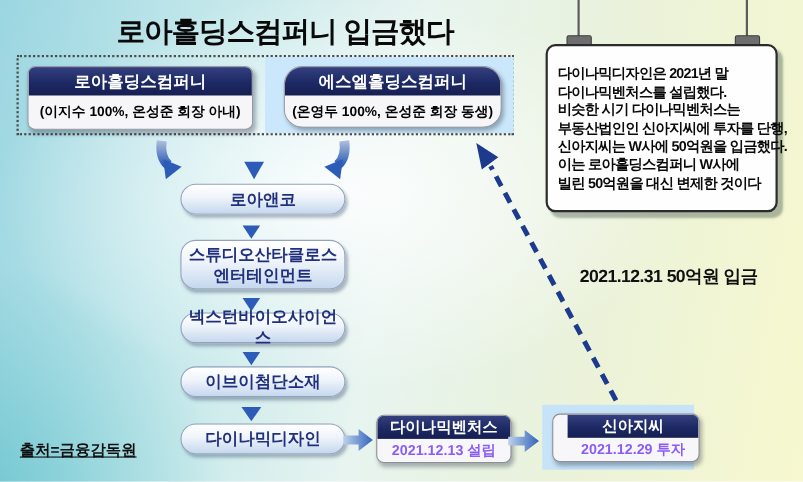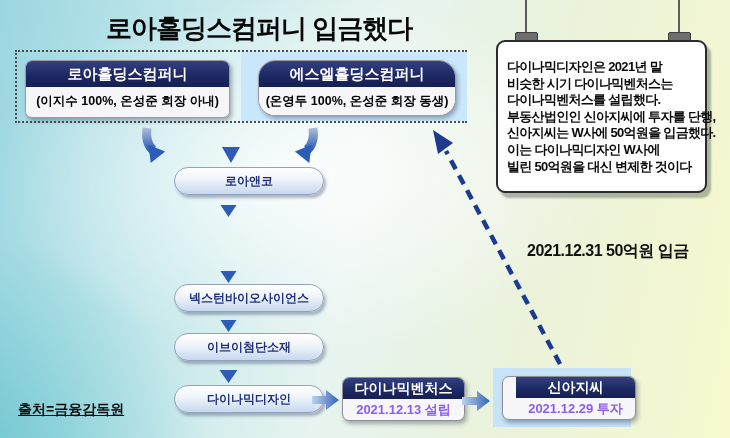--- a/index.html
+++ b/index.html
@@ -20,25 +20,25 @@
   
   .card{border-radius:7px;overflow:hidden;border:1px solid #9a9aa2;box-shadow:2px 3px 4px rgba(30,40,60,0.35);background:#f6f6f9;}
   .card .hd{background:linear-gradient(180deg,#35417f 0%,#1d2964 55%,#161f52 100%);color:#fff;font-weight:800;display:flex;align-items:center;justify-content:center;}
   .card .bd{color:#000;font-weight:800;display:flex;align-items:center;justify-content:center;background:#f6f6f9;}
   .card-l{left:25px;top:60px;width:203px;height:56px;}
   .card-r{left:258px;top:60px;width:196px;height:54px;border-radius:17px;}
   .card-l .hd,.card-r .hd{height:26px;font-size:15px;}
   .card-l .bd,.card-r .bd{height:28px;font-size:12.5px;}
   
   .pill{
-    left:174px;width:150px;border-radius:14px;box-sizing:border-box;
+    left:164px;width:150px;border-radius:14px;box-sizing:border-box;
     border:1px solid #94a2be;
     background:linear-gradient(180deg,#ffffff 0%,#f0f5fb 42%,#c6d8ee 100%);
     box-shadow:2px 3px 3px rgba(35,55,90,0.35), inset 0 1px 0 #ffffff;
-    color:#20307c;font-weight:800;font-size:12px;
+    color:#20307c;font-weight:800;font-size:15px;
     display:flex;align-items:center;justify-content:center;text-align:center;
     white-space:pre-line;line-height:19px;
   }
   
   .fcard{border-radius:7px;overflow:hidden;border:1px solid #8f8f98;box-shadow:2px 3px 4px rgba(30,40,60,0.35);background:#f7f7fa;}
   .fcard .hd{background:linear-gradient(180deg,#35417f 0%,#1d2964 55%,#161f52 100%);color:#fff;font-weight:800;font-size:14px;height:21px;display:flex;align-items:center;justify-content:center;}
   .fcard .bd{color:#8b5cf6;font-weight:800;font-size:13px;height:21px;display:flex;align-items:center;justify-content:center;}
   .hl-shinagc{left:493px;top:368px;width:138px;height:59px;background:#c6e3f8;}
   .card-dv{left:342px;top:377px;width:121px;height:42px;}
   .card-sg{left:502px;top:376px;width:119px;height:42px;padding-left:13px;}
@@ -74,20 +74,22 @@
     <div class="hd">로아홀딩스컴퍼니</div>
     <div class="bd">(이지수 100%, 온성준 회장 아내)</div>
   </div>
 
   <div class="abs card card-r">
     <div class="hd">에스엘홀딩스컴퍼니</div>
     <div class="bd">(온영두 100%, 온성준 회장 동생)</div>
   </div>
 
   <div class="abs pill" style="top:167px;height:28px;">로아앤코</div>
+  <div class="abs pill" style="top:218px;height:45px;">스튜디오산타클로스
+엔터테인먼트</div>
   <div class="abs pill" style="top:284px;height:28px;">넥스턴바이오사이언스</div>
   <div class="abs pill" style="top:333px;height:28px;">이브이첨단소재</div>
   <div class="abs pill" style="top:385px;height:28px;">다이나믹디자인</div>
 
   <div class="abs hl-shinagc"></div>
 
   <div class="abs fcard card-dv">
     <div class="hd">다이나믹벤처스</div>
     <div class="bd">2021.12.13 설립</div>
   </div>
@@ -99,25 +101,25 @@
 
   <div class="abs deposit">2021.12.31 50억원 입금</div>
   <div class="abs source">출처=금융감독원</div>
 
   <div class="abs wire wire-l"></div>
   <div class="abs wire wire-r"></div>
   <div class="abs clip clip-l"></div>
   <div class="abs clip clip-r"></div>
   <div class="abs note">
     <div class="ln">다이나믹디자인은 2021년 말</div>
+    <div class="ln">다이나믹벤처스를 설립했다.</div>
     <div class="ln">비슷한 시기 다이나믹벤처스는</div>
-    <div class="ln">다이나믹벤처스를 설립했다.</div>
     <div class="ln">부동산법인인 신아지씨에 투자를 단행,</div>
     <div class="ln">신아지씨는 W사에 50억원을 입금했다.</div>
-    <div class="ln">이는 다이나믹디자인 W사에</div>
+    <div class="ln">이는 로아홀딩스컴퍼니 W사에</div>
     <div class="ln">빌린 50억원을 대신 변제한 것이다</div>
   </div>
 
   <svg class="overlay" width="730" height="438" viewBox="0 0 730 438">
     <defs>
       <linearGradient id="gDown" x1="0" y1="0" x2="0" y2="1">
         <stop offset="0" stop-color="#aebfd8"></stop>
           <stop offset="1" stop-color="#2d5cb8"></stop>
       </linearGradient>
       <linearGradient id="gRight" x1="0" y1="0" x2="1" y2="0">

